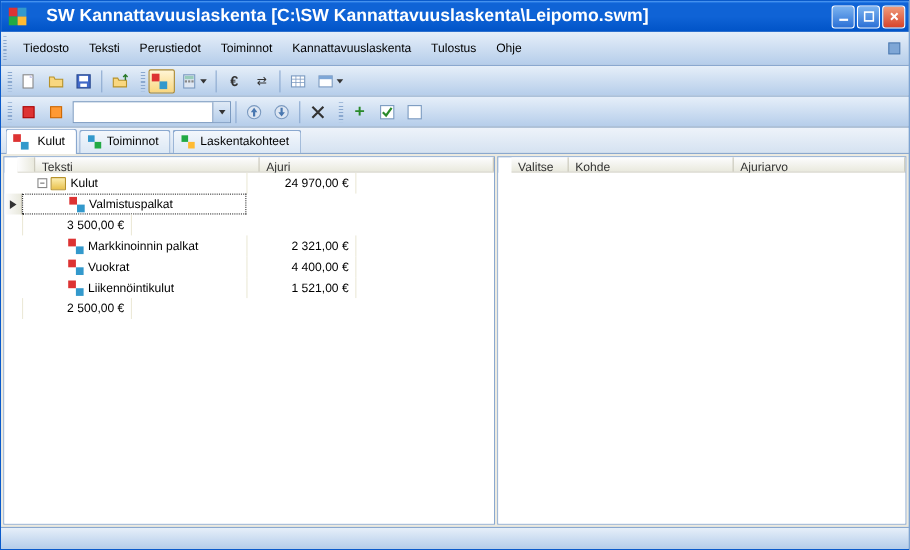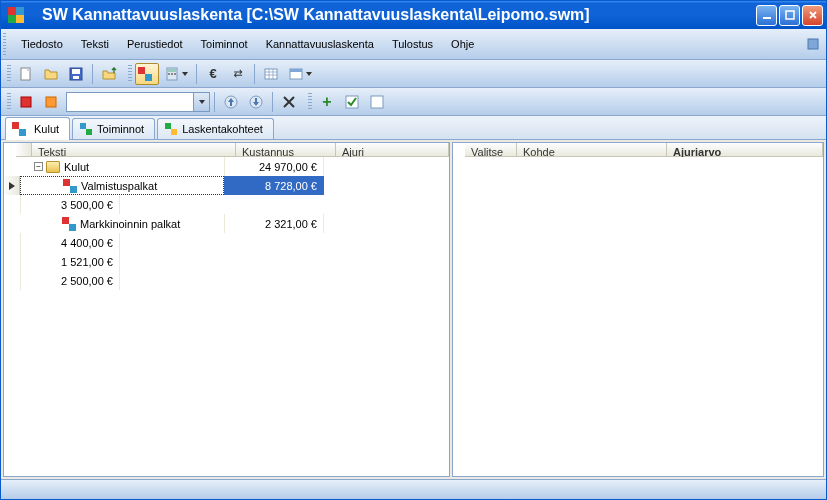--- a/index.html
+++ b/index.html
@@ -45,21 +45,21 @@
   .panel.right { width: 372px; }
   
   .grid-header { height: 14px; display: flex; background: linear-gradient(to bottom,#fdfdfe,#e9e9dd); border-bottom: 1px solid #c8c6b8; margin-left: 12px; }
   .gh-cell { border-right: 1px solid #c8c6b8; padding: 3px 6px; color: #333; }
   .row-selector { width: 16px; border-right: 1px solid #c8c6b8; background: linear-gradient(to right,#fdfdfe,#e9e9dd); }
   .left .gh-cell.c1 { width: 204px; }
   .left .gh-cell.c2 { width: 100px; text-align: left; }
   .left .gh-cell.c3 { flex: 1; }
   .right .gh-cell.c1 { width: 52px; }
   .right .gh-cell.c2 { width: 150px; }
-  .right .gh-cell.c3 { flex: 1; font-weight: bold; }
+  .right .gh-cell.c3 { flex: 1; }
   
   .grid-body { flex: 1; overflow: hidden; background: #fff; }
   .tree-row { height: 19px; display: flex; align-items: center; }
   .tree-row .indicator { width: 16px; height: 19px; display: flex; align-items: center; justify-content: center; border-right: 1px solid transparent; }
   .tree-row .c1 { width: 204px; display: flex; align-items: center; height: 100%; padding-left: 4px; }
   .tree-row .c2 { width: 100px; text-align: right; padding-right: 6px; height: 100%; display: flex; align-items: center; justify-content: flex-end; border-left: 1px solid #ece9d8; border-right: 1px solid #ece9d8; }
   .tree-row .c3 { flex: 1; }
   .tree-row.selected .c1 { border: 1px dotted #333; }
   .tree-row.selected .c2 { background: #316ac5; color: #fff; border-color: #316ac5; }
   .tree-row.selected .c3 { background: #316ac5; }
@@ -265,21 +265,20 @@
       <span>Laskentakohteet</span>
     </div>
   </div>
 
   <div class="content">
 
     <div class="panel left">
       <div class="grid-header">
         <div class="row-selector"></div>
         <div class="gh-cell c1">Teksti</div>
-        <div class="gh-cell c2">Kustannus</div>
         <div class="gh-cell c3">Ajuri</div>
       </div>
       <div class="grid-body">
 
         <div class="tree-row">
           <div class="indicator"></div>
           <div class="c1">
             <div style="width:10px"></div>
             <div class="expander">−</div>
             <div class="folder-icon"></div>
@@ -294,45 +293,54 @@
               <div class="indicator">
                 <svg width="8" height="10">
                   <path d="M1 1 L7 5 L1 9 Z" fill="#333"></path>
                 </svg>
               </div>
               <div class="c1">
                 <div class="child-indent"></div>
                 <div class="item-icon"></div>
                 <span>Valmistuspalkat</span>
               </div>
-              <div class="c2">8 728,00 €</div>
               <div class="c3"></div>
             </div>
             <div class="tree-row">
               <div class="indicator"></div>
               <div class="c2">3 500,00 €</div>
               <div class="c3"></div>
             </div>
             <div class="tree-row">
               <div class="indicator"></div>
               <div class="c1">
                 <div class="child-indent"></div>
                 <div class="item-icon"></div>
                 <span>Markkinoinnin palkat</span>
               </div>
               <div class="c2">2 321,00 €</div>
               <div class="c3"></div>
             </div>
             <div class="tree-row">
               <div class="indicator"></div>
+              <div class="c1">
+                <div class="child-indent"></div>
+                <div class="item-icon"></div>
+                <span>Vuokrat</span>
+              </div>
               <div class="c2">4 400,00 €</div>
               <div class="c3"></div>
             </div>
             <div class="tree-row">
               <div class="indicator"></div>
+              <div class="c1">
+                <div class="child-indent"></div>
+                <div class="item-icon"></div>
+                <span>Liikennöintikulut</span>
+              </div>
               <div class="c2">1 521,00 €</div>
               <div class="c3"></div>
             </div>
             <div class="tree-row">
               <div class="indicator"></div>
               <div class="c2">2 500,00 €</div>
               <div class="c3"></div>
             </div>
           </div>
       </div>

